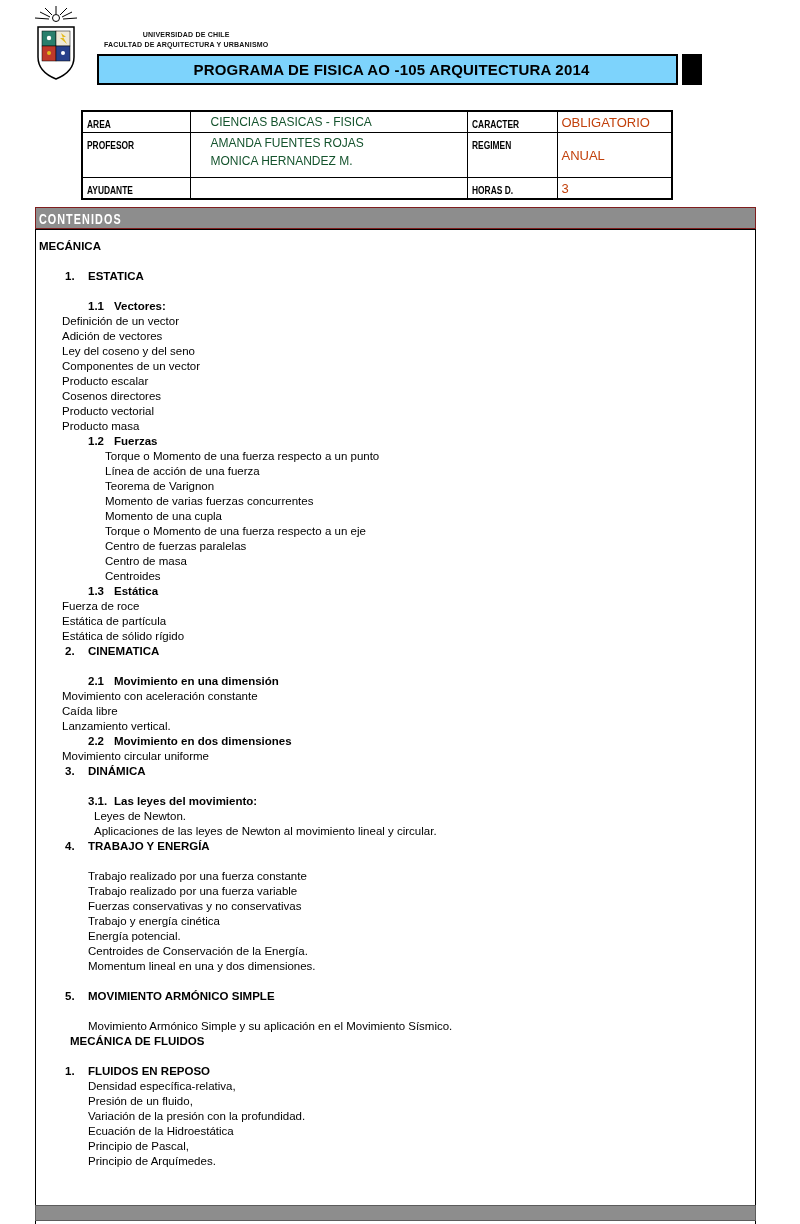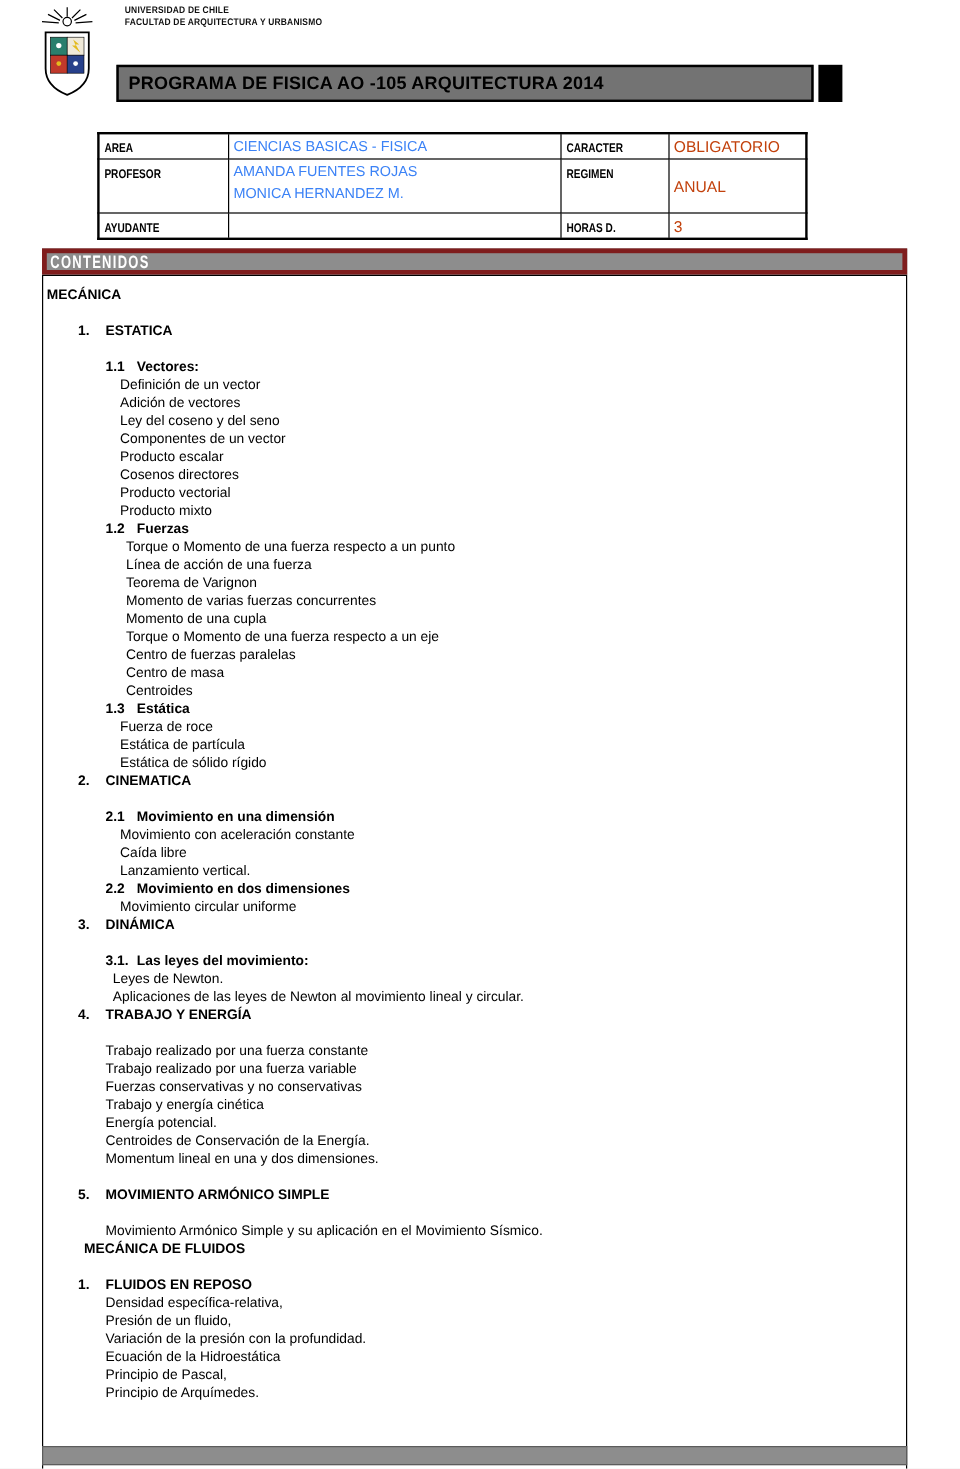--- a/index.html
+++ b/index.html
@@ -5,32 +5,32 @@
   * { margin:0; padding:0; box-sizing:border-box; }
   html,body { background:#e9e9e9; }
   body { font-family:"Liberation Sans", sans-serif; }
   .page {
     position:relative; width:800px; height:1224px;
     background:#ffffff; overflow:hidden; margin:0 auto;
   }
 
   
   .logo { position:absolute; left:33px; top:5px; width:46px; height:76px; }
-  .univ-text { position:absolute; left:104px; top:4px; }
+  .univ-text { position:absolute; left:104px; top:30px;text-align:center; }
   .univ-text .uline {
     font-size:8px; font-weight:bold; color:#111; line-height:9.5px;
     transform:scaleX(0.88); transform-origin:0 50%; white-space:nowrap;
     letter-spacing:0.2px;
   }
 
   
   .title-bar {
     position:absolute; left:97px; top:54px; width:581px; height:31px;
-    background:#737373; border:2px solid #000;
-    display:flex; align-items:center;
+    background:#7dd3fc; border:2px solid #000;
+    display:flex; align-items:center;justify-content:center;
   }
   .title-text {
     font-size:15px; font-weight:bold; color:#000; padding-left:8px;
     white-space:nowrap; letter-spacing:0.2px;
   }
   .title-black {
     position:absolute; left:682px; top:54px; width:20px; height:31px;
     background:#000;
   }
 
@@ -46,28 +46,28 @@
   table.info col.c4 { width:115px; }
   table.info td { border:1px solid #000; overflow:hidden; }
   table.info tr:nth-child(1) td { height:21px; }
   table.info tr:nth-child(2) td { height:45px; }
   table.info tr:nth-child(3) td { height:21px; }
   td.lblc { vertical-align:top; padding:2px 2px 0 4px; }
   span.lbl {
     display:inline-block; font-size:10.5px; font-weight:bold; color:#000;
     transform:scaleX(0.8); transform-origin:0 50%; white-space:nowrap;
   }
-  td.val { vertical-align:top; padding:1px 4px; font-size:12px; color:#3b82f6; }
+  td.val { vertical-align:top; padding:1px 20px; font-size:12px; color:#14532d; }
   td.val div { line-height:18px; white-space:nowrap; }
   td.val2 { vertical-align:middle; padding:1px 4px; font-size:13px; color:#c2410c; white-space:nowrap; }
 
   
   .sec-bar {
     position:absolute; left:35px; top:207px; width:721px; height:22px;
-    background:#8d8d8d; border:4px solid #7f1d1d;
+    background:#8d8d8d; border:1px solid #7f1d1d;
     display:flex; align-items:center;
   }
   .sec-title {
     color:#ffffff; font-weight:bold; font-size:15px; padding-left:4px;
     transform:scaleX(0.72); transform-origin:0 50%;
     letter-spacing:1.5px; white-space:nowrap;
   }
 
   
   .contents-box {
@@ -75,21 +75,21 @@
     border:1px solid #000; padding-top:9px; background:#fff;
   }
   .ln { min-height:15px; line-height:15px; font-size:11.5px; color:#000; white-space:nowrap; }
   .ln .num { display:inline-block; }
   .t0   { font-weight:bold; margin-left:3px; }
   .t0i  { font-weight:bold; margin-left:34px; }
   .n1   { font-weight:bold; margin-left:29px; }
   .n1 .num { width:23px; }
   .n2   { font-weight:bold; margin-left:52px; }
   .n2 .num { width:26px; }
-  .li2  { margin-left:64px; }
+  .li2  { margin-left:26px; }
   .li2b { margin-left:69px; }
   .li15 { margin-left:58px; }
   .li1  { margin-left:52px; }
   .blank { margin-left:0; }
 
   
   .bottom-bar {
     position:absolute; left:35px; top:1205px; width:721px; height:16px;
     background:#8d8d8d; border:1px solid #5c5c5c;
   }
@@ -176,21 +176,21 @@
         <div class="ln n1"><span class="num">1.</span><span class="txt">ESTATICA</span></div>
         <div class="ln blank"></div>
         <div class="ln n2"><span class="num">1.1</span><span class="txt">Vectores:</span></div>
         <div class="ln li2"><span class="txt">Definición de un vector</span></div>
         <div class="ln li2"><span class="txt">Adición de vectores</span></div>
         <div class="ln li2"><span class="txt">Ley del coseno y del seno</span></div>
         <div class="ln li2"><span class="txt">Componentes de un vector</span></div>
         <div class="ln li2"><span class="txt">Producto escalar</span></div>
         <div class="ln li2"><span class="txt">Cosenos directores</span></div>
         <div class="ln li2"><span class="txt">Producto vectorial</span></div>
-        <div class="ln li2"><span class="txt">Producto mixto</span></div>
+        <div class="ln li2"><span class="txt">Producto masa</span></div>
         <div class="ln n2"><span class="num">1.2</span><span class="txt">Fuerzas</span></div>
         <div class="ln li2b"><span class="txt">Torque o Momento de una fuerza respecto a un punto</span></div>
         <div class="ln li2b"><span class="txt">Línea de acción de una fuerza</span></div>
         <div class="ln li2b"><span class="txt">Teorema de Varignon</span></div>
         <div class="ln li2b"><span class="txt">Momento de varias fuerzas concurrentes</span></div>
         <div class="ln li2b"><span class="txt">Momento de una cupla</span></div>
         <div class="ln li2b"><span class="txt">Torque o Momento de una fuerza respecto a un eje</span></div>
         <div class="ln li2b"><span class="txt">Centro de fuerzas paralelas</span></div>
         <div class="ln li2b"><span class="txt">Centro de masa</span></div>
         <div class="ln li2b"><span class="txt">Centroides</span></div>

